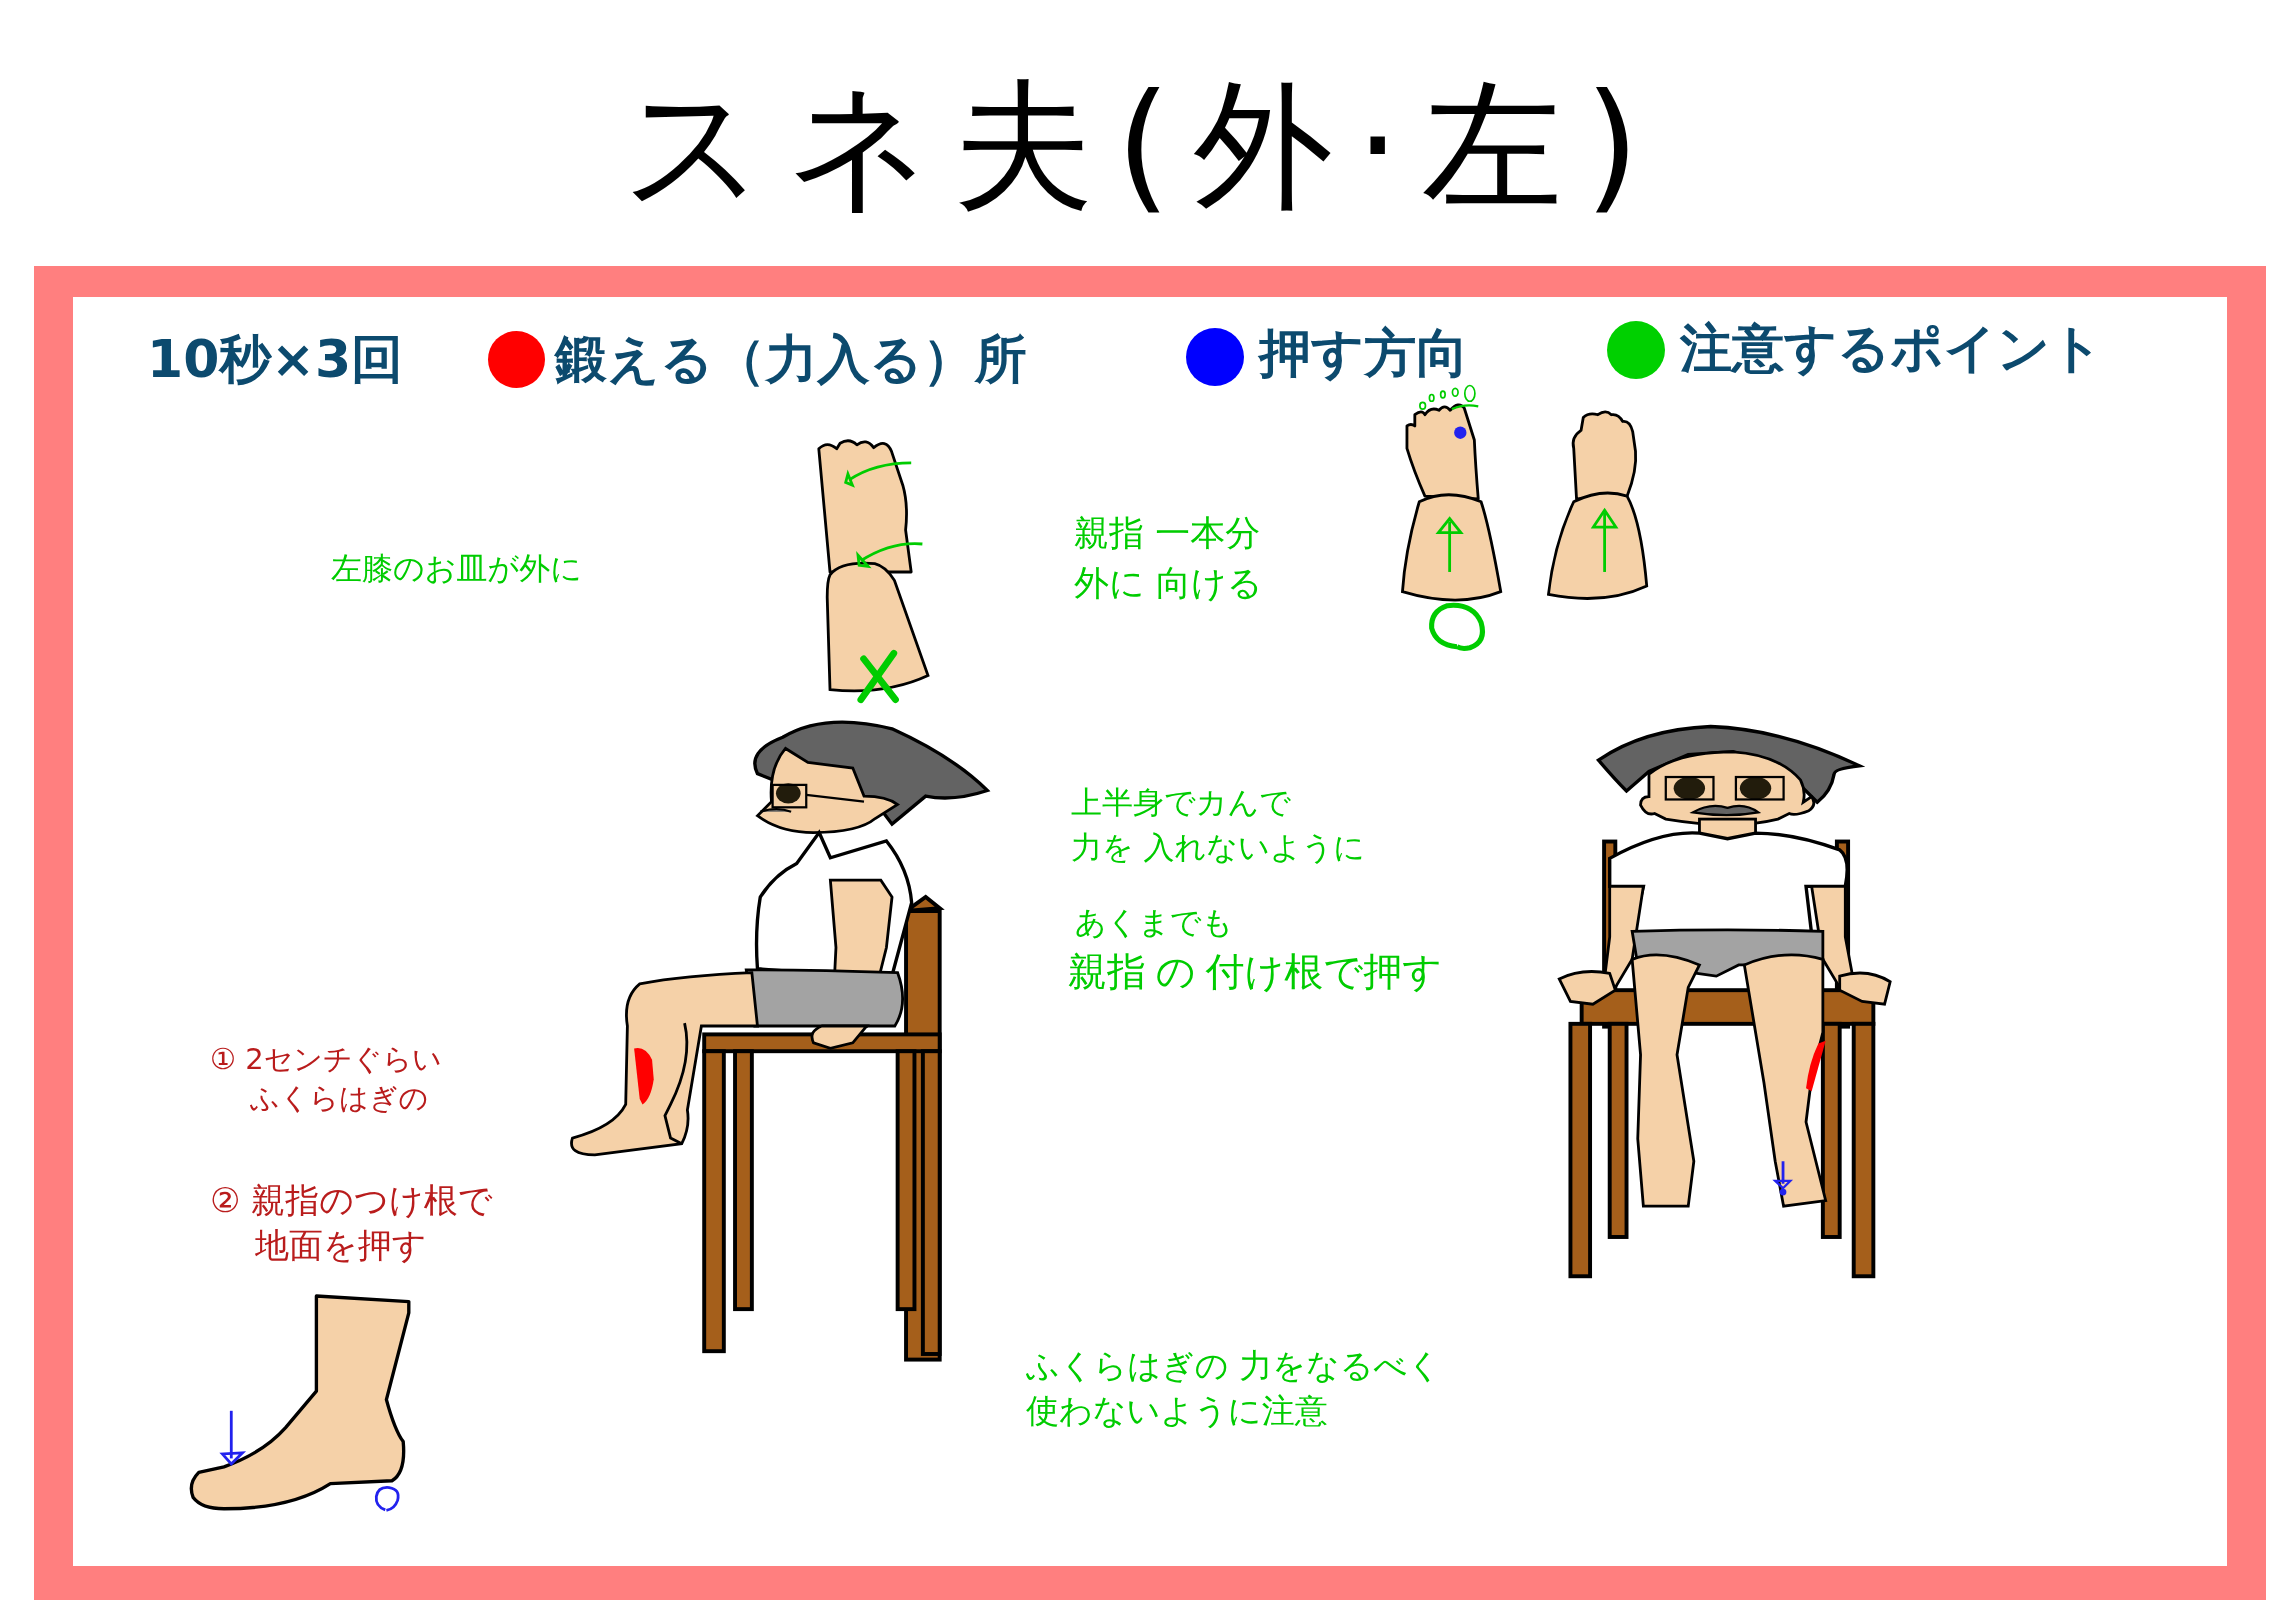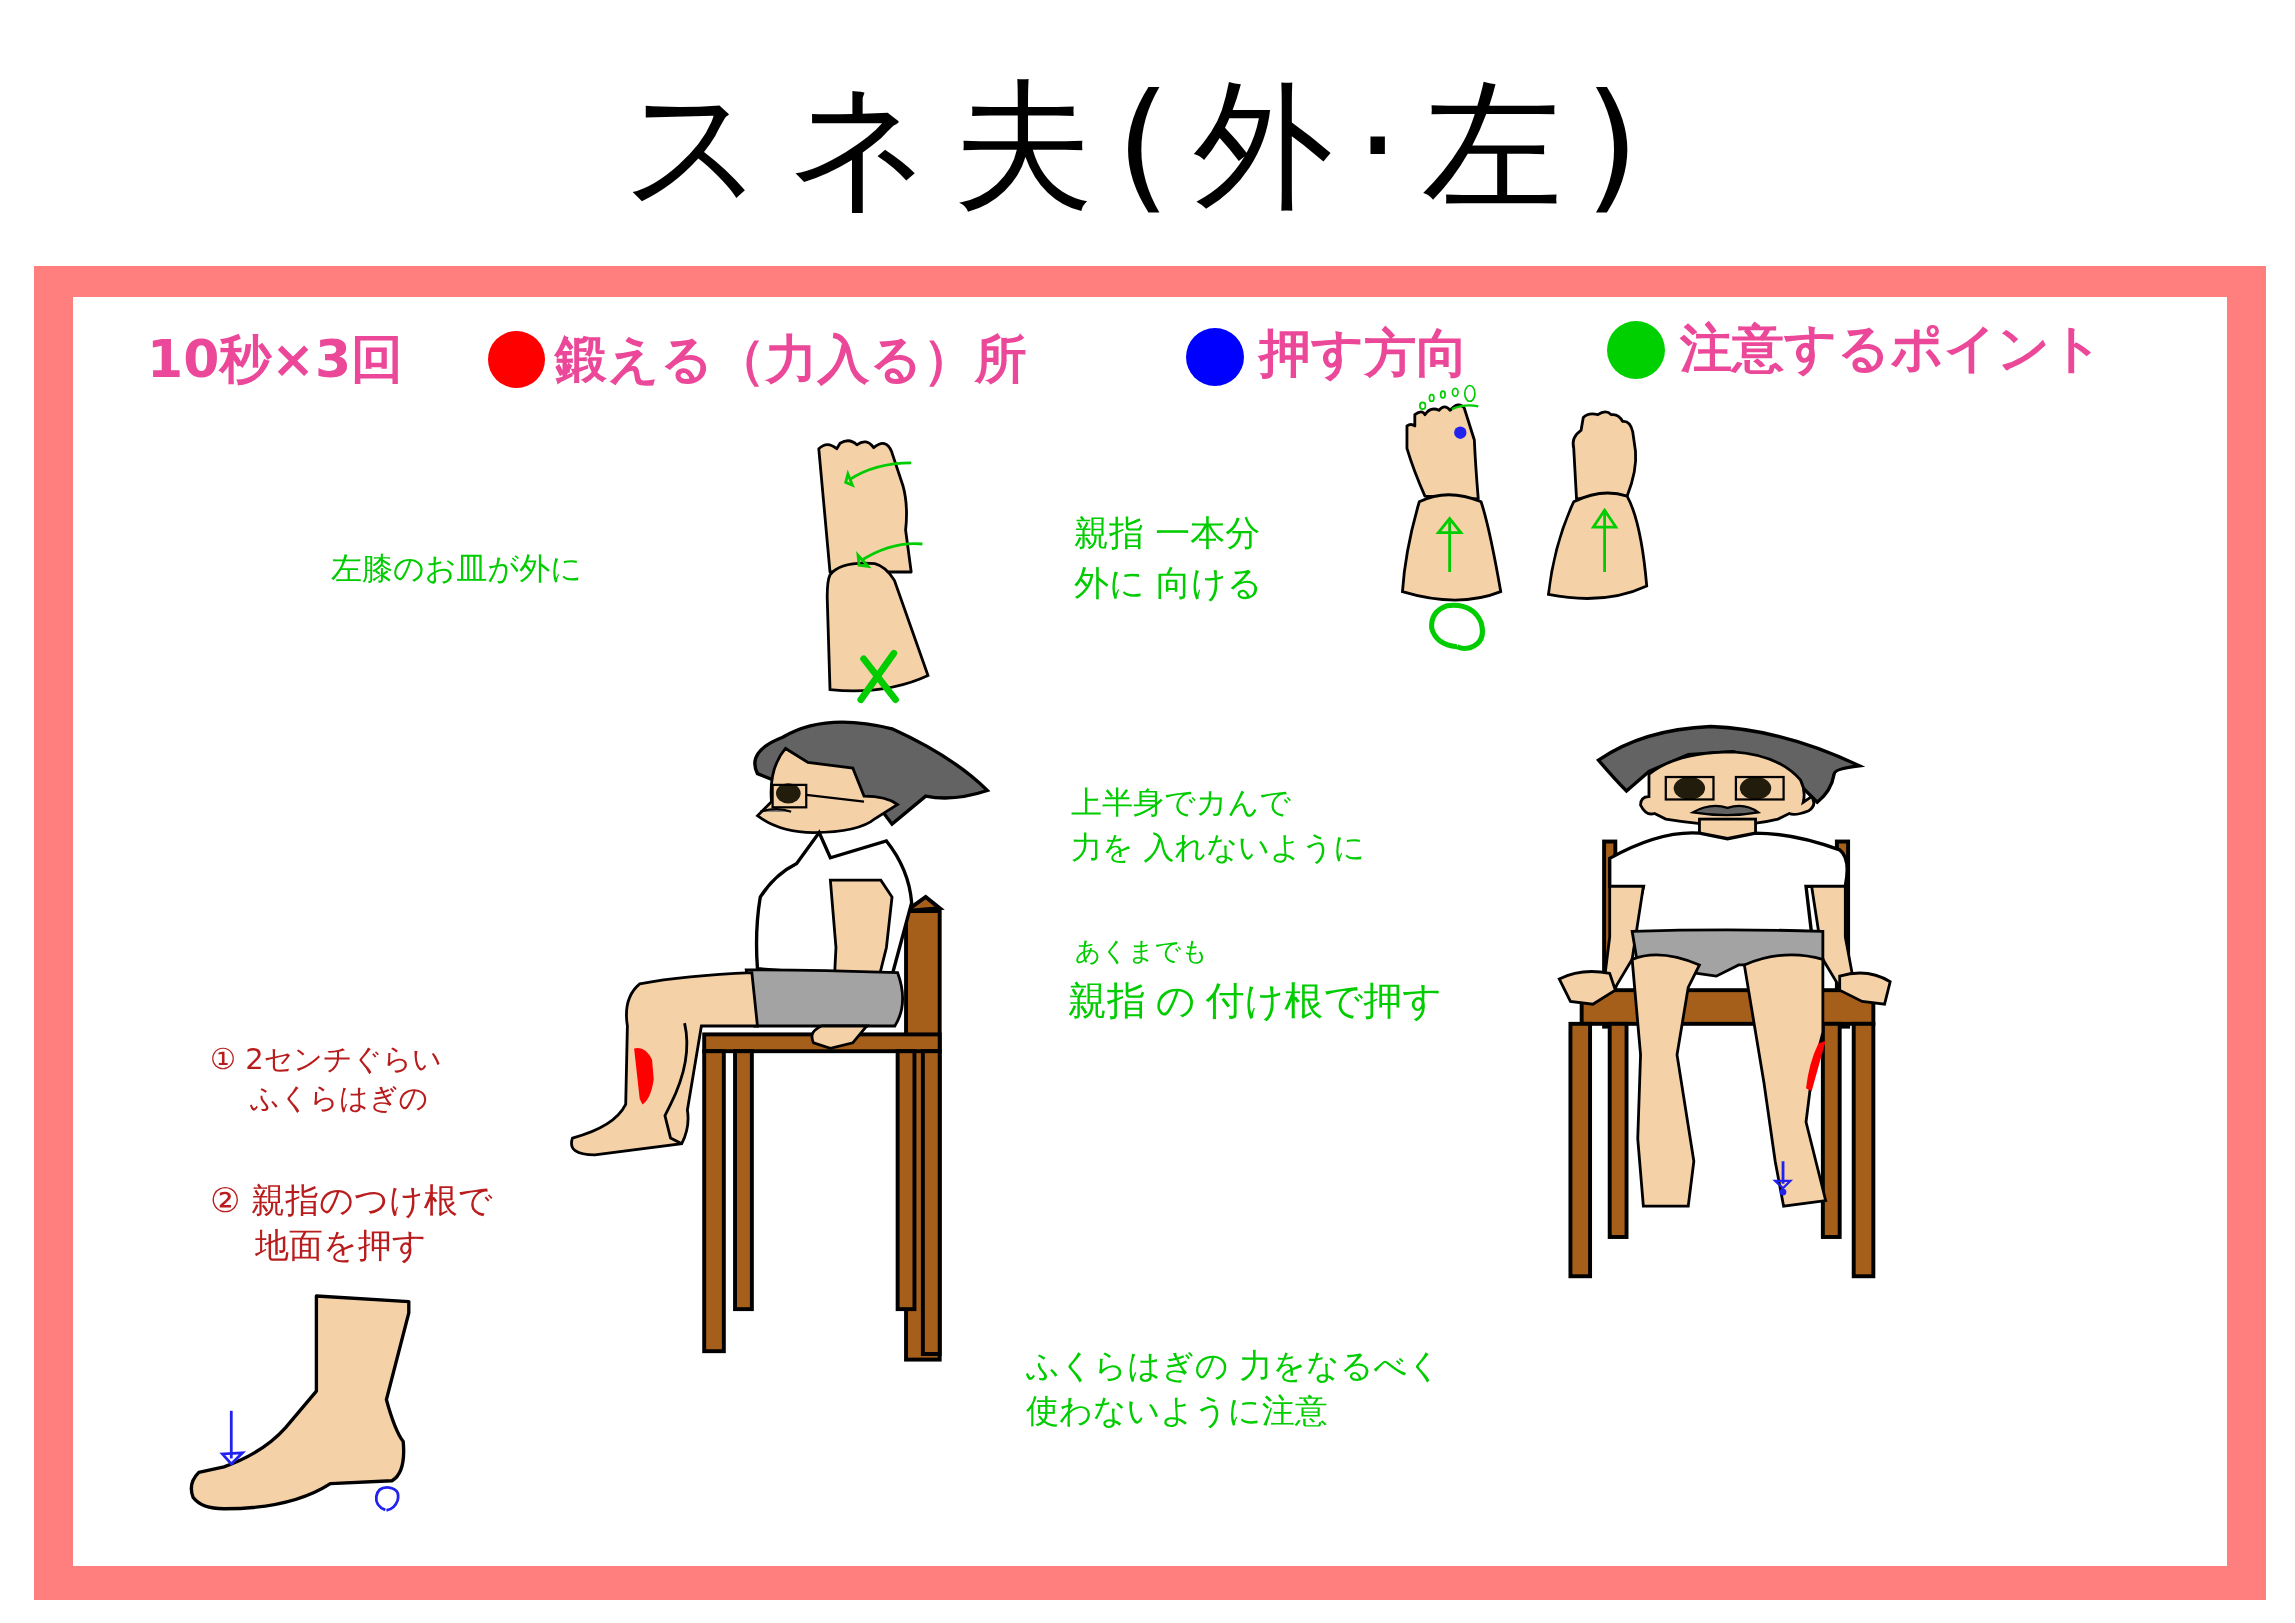--- a/index.html
+++ b/index.html
@@ -12,21 +12,21 @@
              font-size: 140px; line-height: 168px; color: #000; letter-spacing: 22.4px;
              font-family: "DejaVu Sans", sans-serif; font-weight: normal; }
 
     
     .frame { left: 34px; top: 266px; width: 2154px; height: 1269px;
              border-left: 39px solid #FF7F7F; border-right: 39px solid #FF7F7F;
              border-top: 31px solid #FF7F7F; border-bottom: 34px solid #FF7F7F;
              background: #ffffff; }
 
     
-    .legend-text { font-size: 52px; font-weight: bold; color: #ec4899; line-height: 62px;
+    .legend-text { font-size: 52px; font-weight: bold; color: #0c4a6e; line-height: 62px;
                    font-family: "DejaVu Sans", sans-serif; white-space: nowrap; }
     .dot { border-radius: 50%; }
 
     
     .note { font-family: "DejaVu Sans", sans-serif; white-space: nowrap; }
     .note-green { color: #00CC00; }
     .note-blue  { color: #b91c1c; }
     .note div { display: block; }
 
     svg { position: absolute; overflow: visible; }
@@ -57,21 +57,21 @@
   <div>親指 一本分</div>
   <div>外に 向ける</div>
 </div>
 
 <div class="abs note note-green" style="left:1071px; top:780px; font-size:31px; line-height:45px;">
   <div>上半身でカんで</div>
   <div>力を 入れないように</div>
 </div>
 
 <div class="abs note note-green" style="left:1068px; top:897px; font-size:35px; line-height:50px;">
-  <div style="font-size:26px; padding-left:6.7px;margin-top:29px;">あくまでも</div>
+  <div style="font-size:31px; padding-left:6.7px;">あくまでも</div>
   <div style="font-size:39px;font-family:Liberation Serif, serif;">親指 の 付け根で押す</div>
 </div>
 
 <div class="abs note note-blue" style="left:210px; top:1040px; font-size:29px; line-height:39px;">
   <div><span>①</span> <span>2センチぐらい</span></div>
   <div style="padding-left:40px;">ふくらはぎの</div>
 </div>
 <div class="abs note note-blue" style="left:210px; top:1178px; font-size:34px; line-height:45px;">
   <div><span>②</span> <span>親指のつけ根で</span></div>
   <div style="padding-left:45px;">地面を押す</div>

